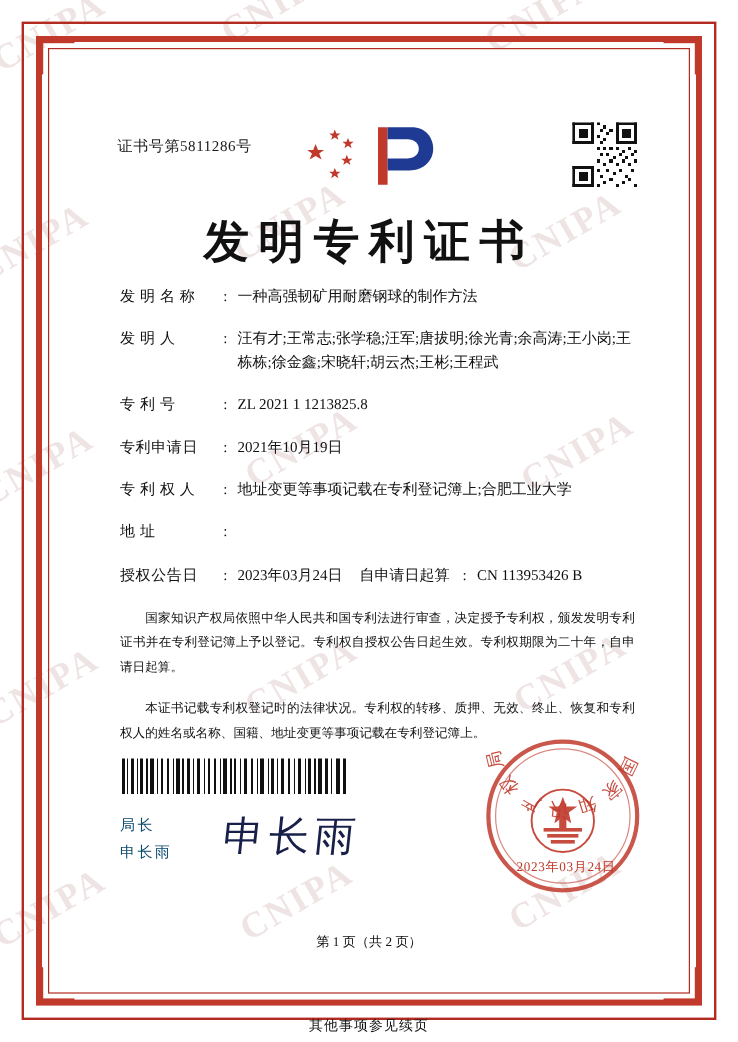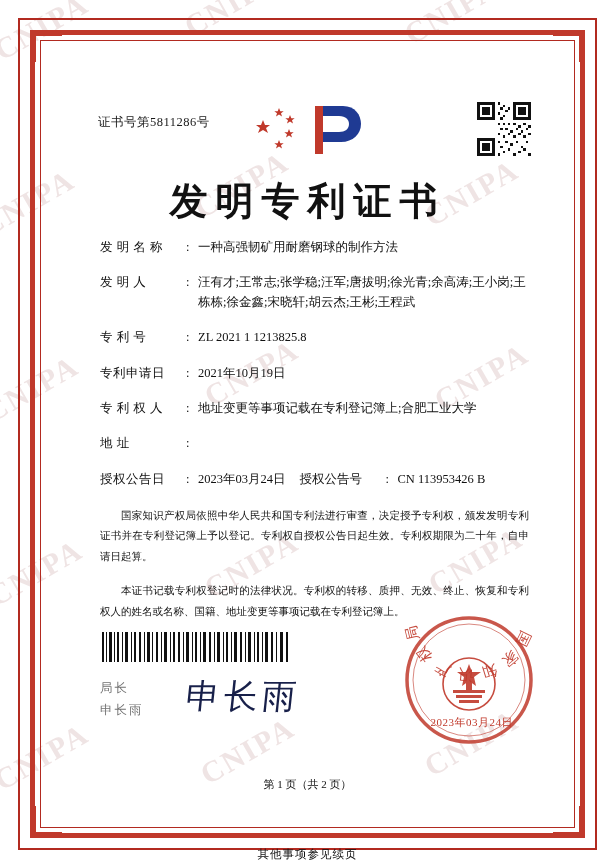--- a/index.html
+++ b/index.html
@@ -198,21 +198,21 @@
     height: 30px;
   }
 
   #director-block {
     position: absolute;
     left: 44px;
     bottom: 90px;
     font-family: "Liberation Serif", serif;
     font-size: 12.5px;
     line-height: 1.75;
-    color: #737373;
+    color: #0c4a6e;
     letter-spacing: 2px;
   }
 
   #signature {
     position: absolute;
     left: 130px;
     bottom: 92px;
     font-family: "Liberation Serif", serif;
     font-size: 34px;
     color: #18204a;
@@ -416,21 +416,21 @@
 
       <div class="field-row">
         <div class="field-label">地 址</div>
         <div class="field-colon">:</div>
       </div>
 
       <div class="inline-pair">
         <div class="field-label">授权公告日</div>
         <div class="field-colon">:</div>
         <div>2023年03月24日</div>
-        <div class="seg2-label">授权公告号</div>
+        <div class="seg2-label">自申请日起算</div>
         <div class="field-colon">:</div>
         <div>CN 113953426 B</div>
       </div>
 
     </div>
 
     <div id="paragraphs">
       <p>国家知识产权局依照中华人民共和国专利法进行审查，决定授予专利权，颁发发明专利证书并在专利登记簿上予以登记。专利权自授权公告日起生效。专利权期限为二十年，自申请日起算。</p>
       <p>本证书记载专利权登记时的法律状况。专利权的转移、质押、无效、终止、恢复和专利权人的姓名或名称、国籍、地址变更等事项记载在专利登记簿上。</p>
     </div>

